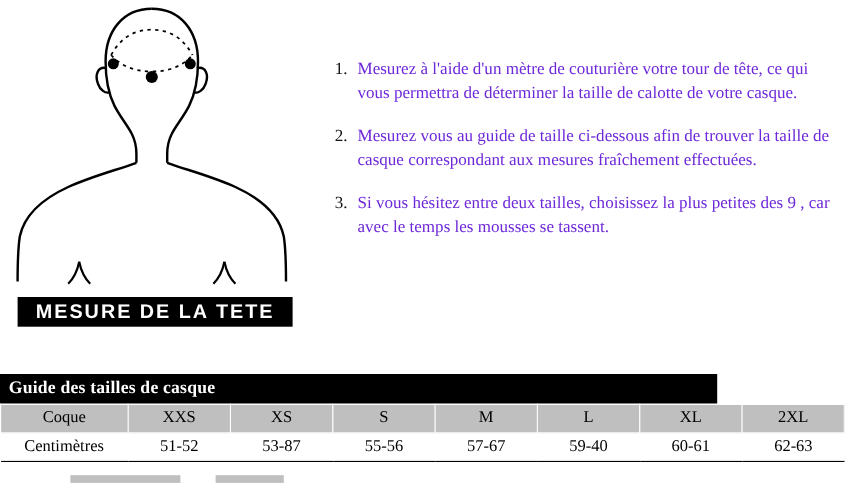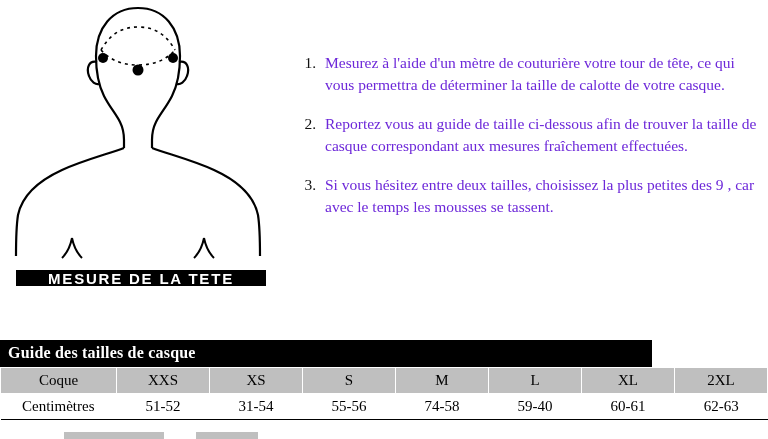--- a/index.html
+++ b/index.html
@@ -25,29 +25,29 @@
     height: 320px;
   }
   #illustration svg {
     display: block;
   }
   #measure-banner {
     position: absolute;
     left: 16px;
     top: 270px;
     width: 250px;
-    height: 16px;
+    height: 27px;
     background: #000000;
     color: #ffffff;
     display: flex;
     align-items: center;
     justify-content: center;
     font-family: "Liberation Sans", sans-serif;
     font-weight: bold;
-    font-size: 15px;
+    font-size: 18px;
     letter-spacing: 1.8px;
   }
 
   
   #instructions {
     position: absolute;
     left: 290px;
     top: 52px;
     width: 468px;
   }
@@ -187,21 +187,21 @@
 
   <div id="instructions">
 
     <div class="instr-item">
       <div class="instr-num">1.</div>
       <div class="instr-text">Mesurez à l'aide d'un mètre de couturière votre tour de tête, ce qui vous permettra de déterminer la taille de calotte de votre casque.</div>
     </div>
 
     <div class="instr-item">
       <div class="instr-num">2.</div>
-      <div class="instr-text">Reportez vous au guide de taille ci-dessous afin de trouver la taille de casque correspondant aux mesures fraîchement effectuées.</div>
+      <div class="instr-text">Mesurez vous au guide de taille ci-dessous afin de trouver la taille de casque correspondant aux mesures fraîchement effectuées.</div>
     </div>
 
     <div class="instr-item">
       <div class="instr-num">3.</div>
       <div class="instr-text">Si vous hésitez entre deux tailles, choisissez la plus petites des 9 , car avec le temps les mousses se tassent.</div>
     </div>
 
   </div>
 
   <div id="size-guide">
@@ -224,23 +224,23 @@
           <td>XS</td>
           <td>S</td>
           <td>M</td>
           <td>L</td>
           <td>XL</td>
           <td>2XL</td>
         </tr>
         <tr class="row-values">
           <td class="cell-sep">Centimètres</td>
           <td class="cell-sep">51-52</td>
-          <td class="cell-sep">31-54</td>
+          <td class="cell-sep">53-87</td>
           <td class="cell-sep">55-56</td>
-          <td class="cell-sep">74-58</td>
+          <td class="cell-sep">57-67</td>
           <td class="cell-sep">59-40</td>
           <td class="cell-sep">60-61</td>
           <td>62-63</td>
         </tr>
       </tbody>
     </table>
   </div>
 
   <div id="bottom-strip">
     <div class="seg" style="left:64px;  width:100px;"></div>

